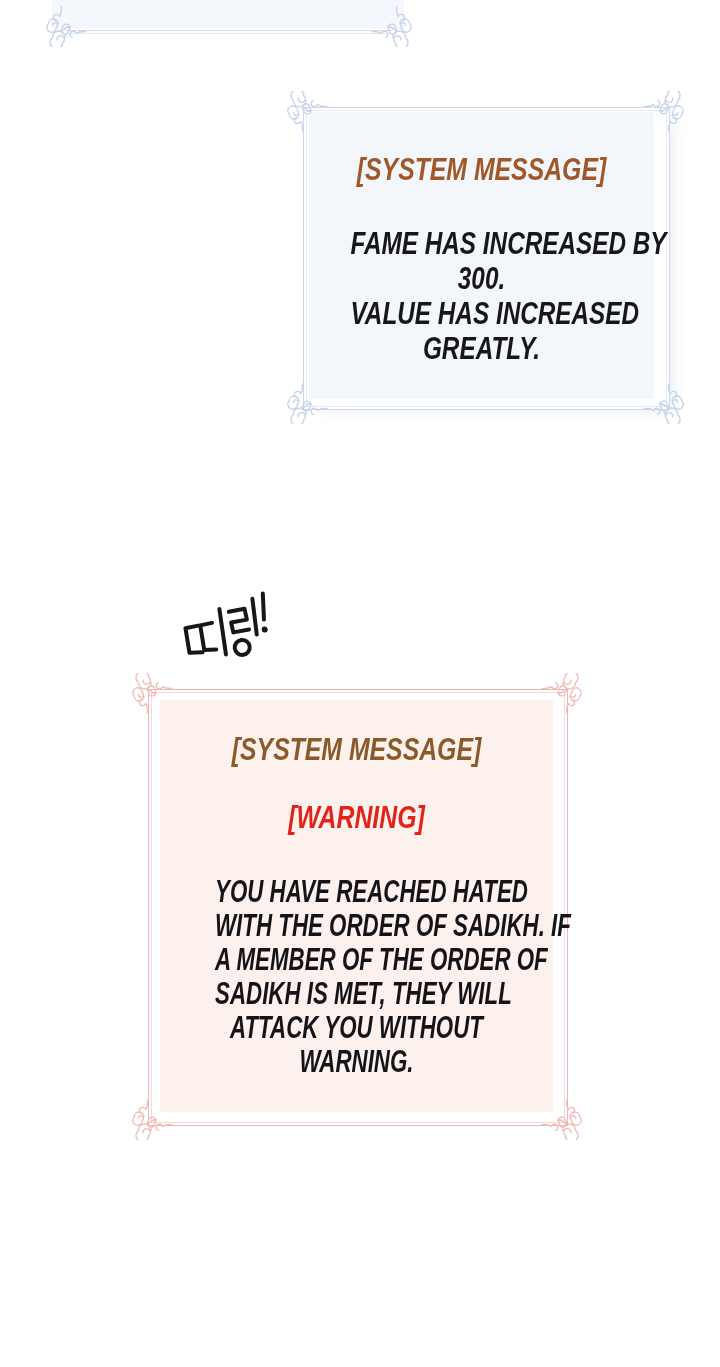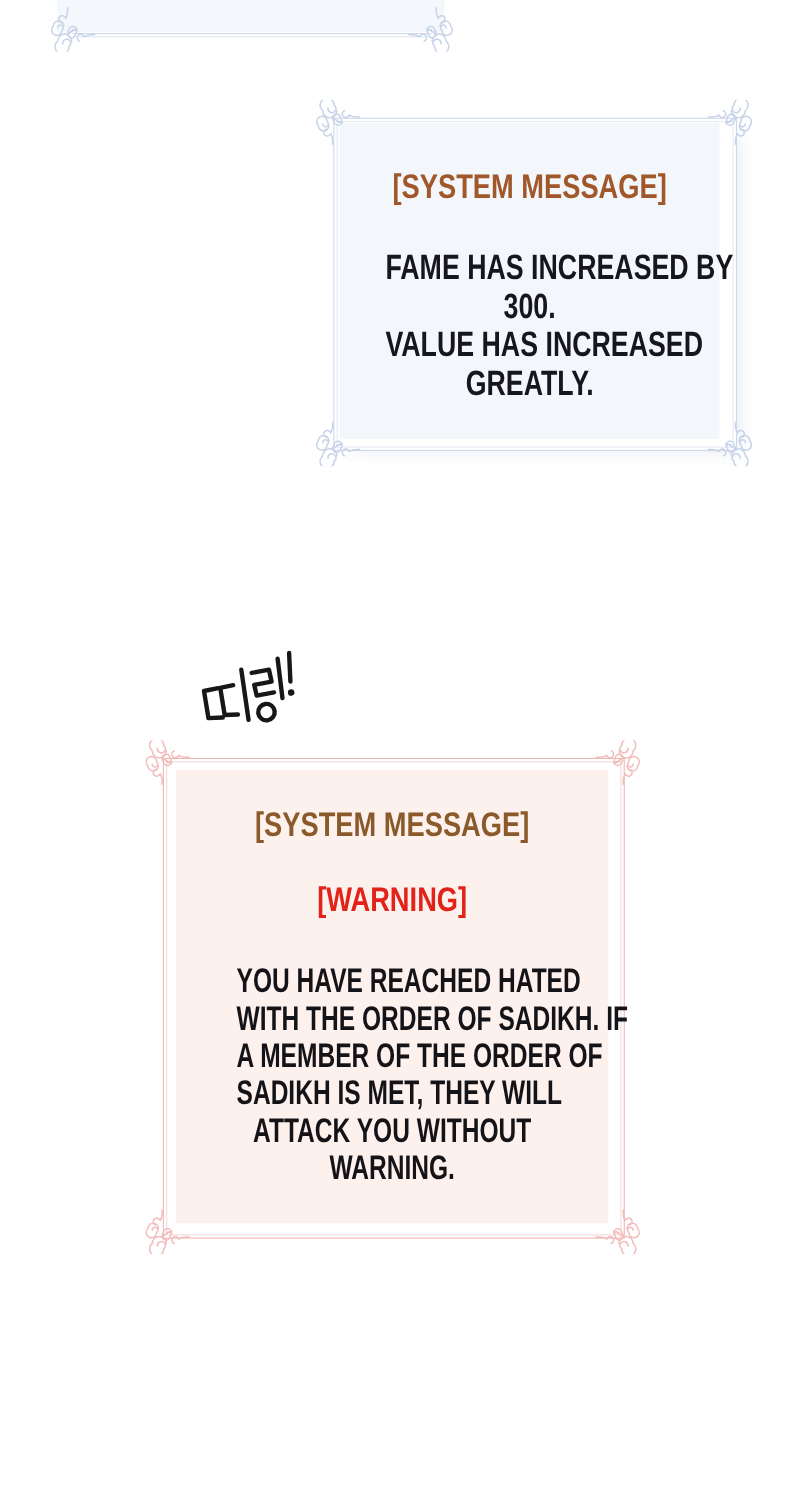--- a/index.html
+++ b/index.html
@@ -4,21 +4,21 @@
 <style>
   html,body{margin:0;padding:0;}
   body{
     width:720px;height:1367px;position:relative;overflow:hidden;
     background:#ffffff;
     font-family:"Liberation Sans","DejaVu Sans",sans-serif;
   }
   .stage{position:absolute;inset:0;}
 
   
-  .ornate-box{position:absolute;}
+  .ornate-box{position:absolute;font-style:italic;}
   .frame{position:absolute;border:1px solid var(--line);}
   .frame::after{content:"";position:absolute;inset:2px;border:1px solid var(--line);opacity:.5;}
   .panel{position:absolute;background:var(--fill);}
   .corner{position:absolute;width:48px;height:48px;color:var(--orn);}
   .corner.tr{transform:scaleX(-1);}
   .corner.bl{transform:scaleY(-1);}
   .corner.br{transform:scale(-1,-1);}
 
   .blue{--line:#cdd8ea;--orn:#c6d3e8;--fill:#f3f6fa;}
   .pink{--line:#eeb5b3;--orn:#f0bdbb;--fill:#fdf1ee;}

